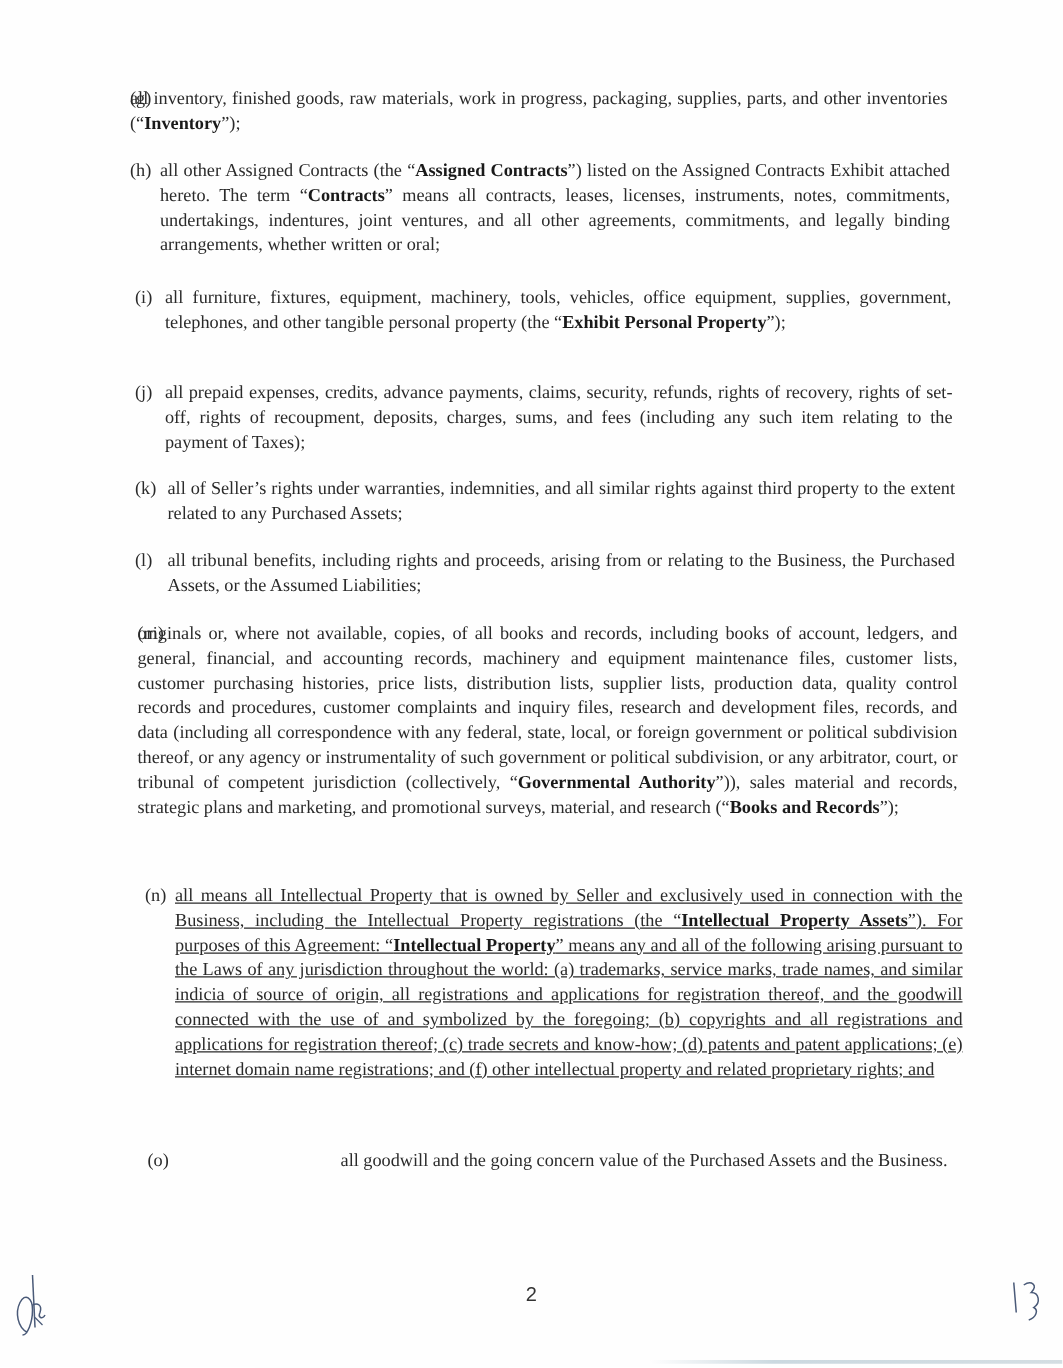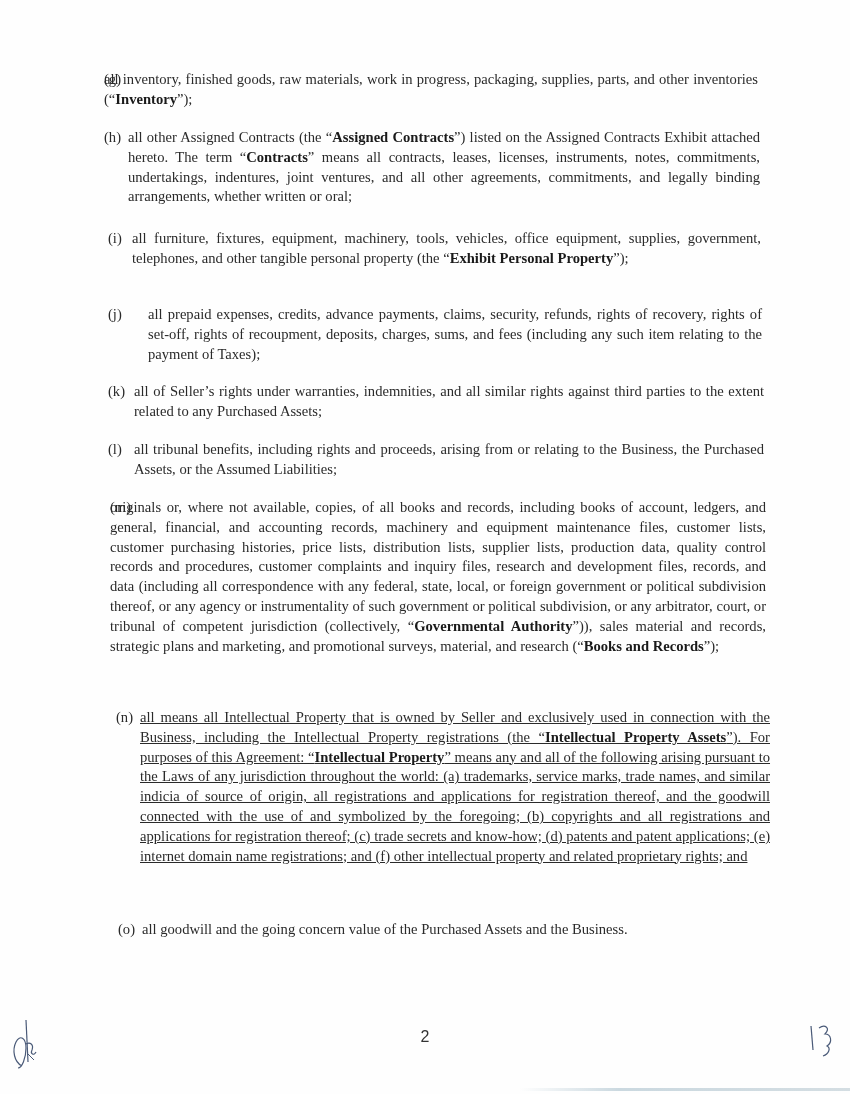--- a/index.html
+++ b/index.html
@@ -36,31 +36,31 @@
       display: block;
     }
     .item .body b { font-weight: bold; color: #1a1a1a; }
     #item-g { left: 104px; top: 70px;  width: 654px; }
     #item-g .body { }
     #item-h { left: 104px; top: 128px; width: 656px; }
     #item-h .body { margin-left: 24px; }
     #item-i { left: 108px; top: 229px; width: 653px; }
     #item-i .body { margin-left: 24px; }
     #item-j { left: 108px; top: 305px; width: 654px; }
-    #item-j .body { margin-left: 40px; }
+    #item-j .body { margin-left: 24px; }
     #item-k { left: 108px; top: 382px; width: 656px; }
     #item-k .body { margin-left: 26px; }
     #item-l { left: 108px; top: 440px; width: 656px; }
     #item-l .body { margin-left: 26px; }
     #item-m { left: 110px; top: 498px; width: 656px; }
     #item-m .body { }
     #item-n { left: 116px; top: 708px; width: 654px; }
     #item-n .body { margin-left: 24px; text-decoration: underline; }
     #item-o { left: 118px; top: 920px; width: 640px; }
-    #item-o .body { margin-left: 24px; text-align: left; }
+    #item-o .body { margin-left: 24px; text-align: right; }
 
     .page-number {
       position: absolute;
       left: 0; width: 850px;
       top: 1028px;
       text-align: center;
       font-family: "Liberation Sans", "DejaVu Sans", sans-serif;
       font-size: 16px;
       color: #333;
     }
@@ -102,21 +102,21 @@
     <span class="body"><span>all furniture, fixtures, equipment, machinery, tools, vehicles, office equipment, supplies, government, telephones, and other tangible personal property (the “</span><b>Exhibit Personal Property</b><span>”);</span></span>
   </div>
 
   <div class="item" id="item-j">
     <span class="marker">(j)</span>
     <span class="body"><span>all prepaid expenses, credits, advance payments, claims, security, refunds, rights of recovery, rights of set-off, rights of recoupment, deposits, charges, sums, and fees (including any such item relating to the payment of Taxes);</span></span>
   </div>
 
   <div class="item" id="item-k">
     <span class="marker">(k)</span>
-    <span class="body"><span>all of Seller’s rights under warranties, indemnities, and all similar rights against third parties to the extent related to any Purchased Assets;</span></span>
+    <span class="body"><span>all of Seller’s rights under warranties, indemnities, and all similar rights against third property to the extent related to any Purchased Assets;</span></span>
   </div>
 
   <div class="item" id="item-l">
     <span class="marker">(l)</span>
     <span class="body"><span>all tribunal benefits, including rights and proceeds, arising from or relating to the Business, the Purchased Assets, or the Assumed Liabilities;</span></span>
   </div>
 
   <div class="item" id="item-m">
     <span class="marker">(m)</span>
     <span class="body"><span>originals or, where not available, copies, of all books and records, including books of account, ledgers, and general, financial, and accounting records, machinery and equipment maintenance files, customer lists, customer purchasing histories, price lists, distribution lists, supplier lists, production data, quality control records and procedures, customer complaints and inquiry files, research and development files, records, and data (including all correspondence with any federal, state, local, or foreign government or political subdivision thereof, or any agency or instrumentality of such government or political subdivision, or any arbitrator, court, or tribunal of competent jurisdiction (collectively, “</span><b>Governmental Authority</b><span>”)), sales material and records, strategic plans and marketing, and promotional surveys, material, and research (“</span><b>Books and Records</b><span>”);</span></span>

